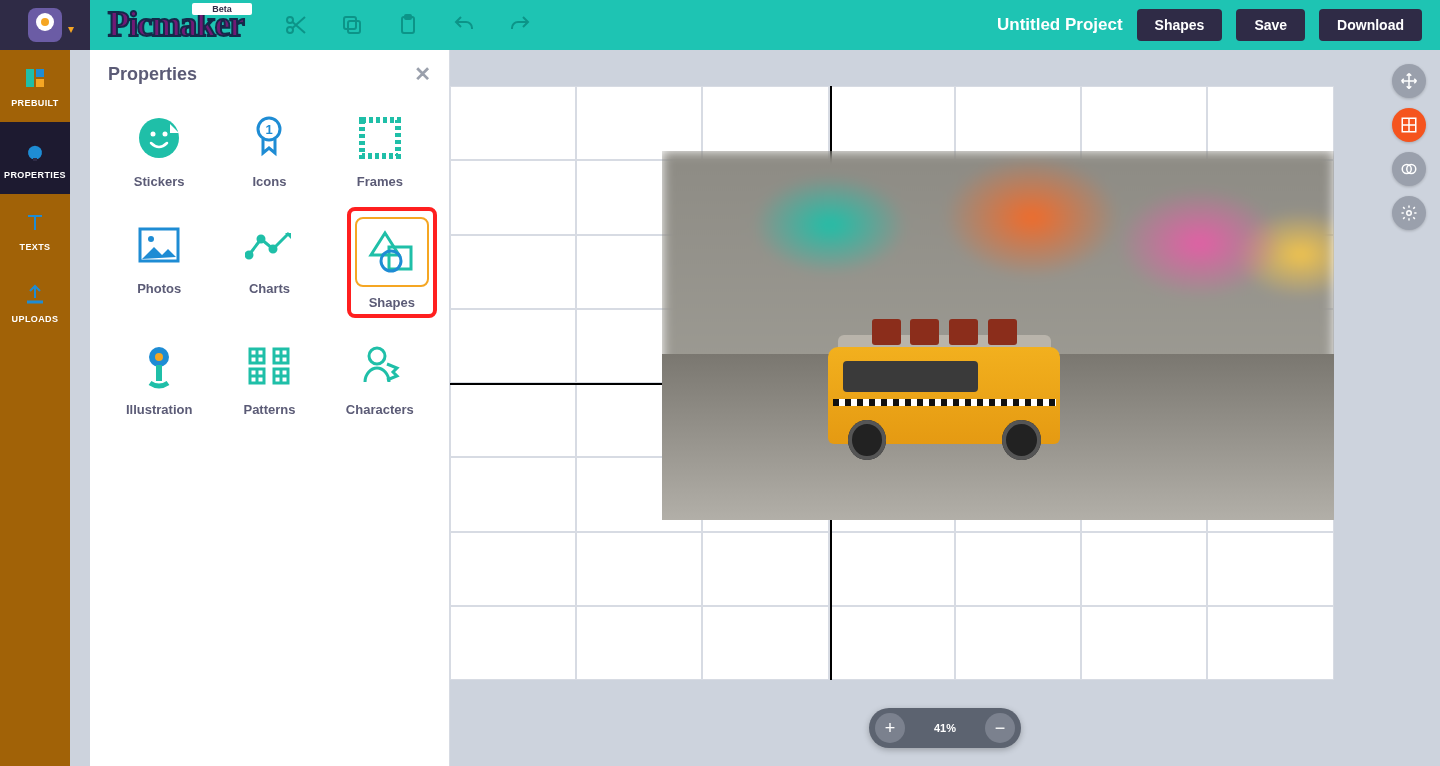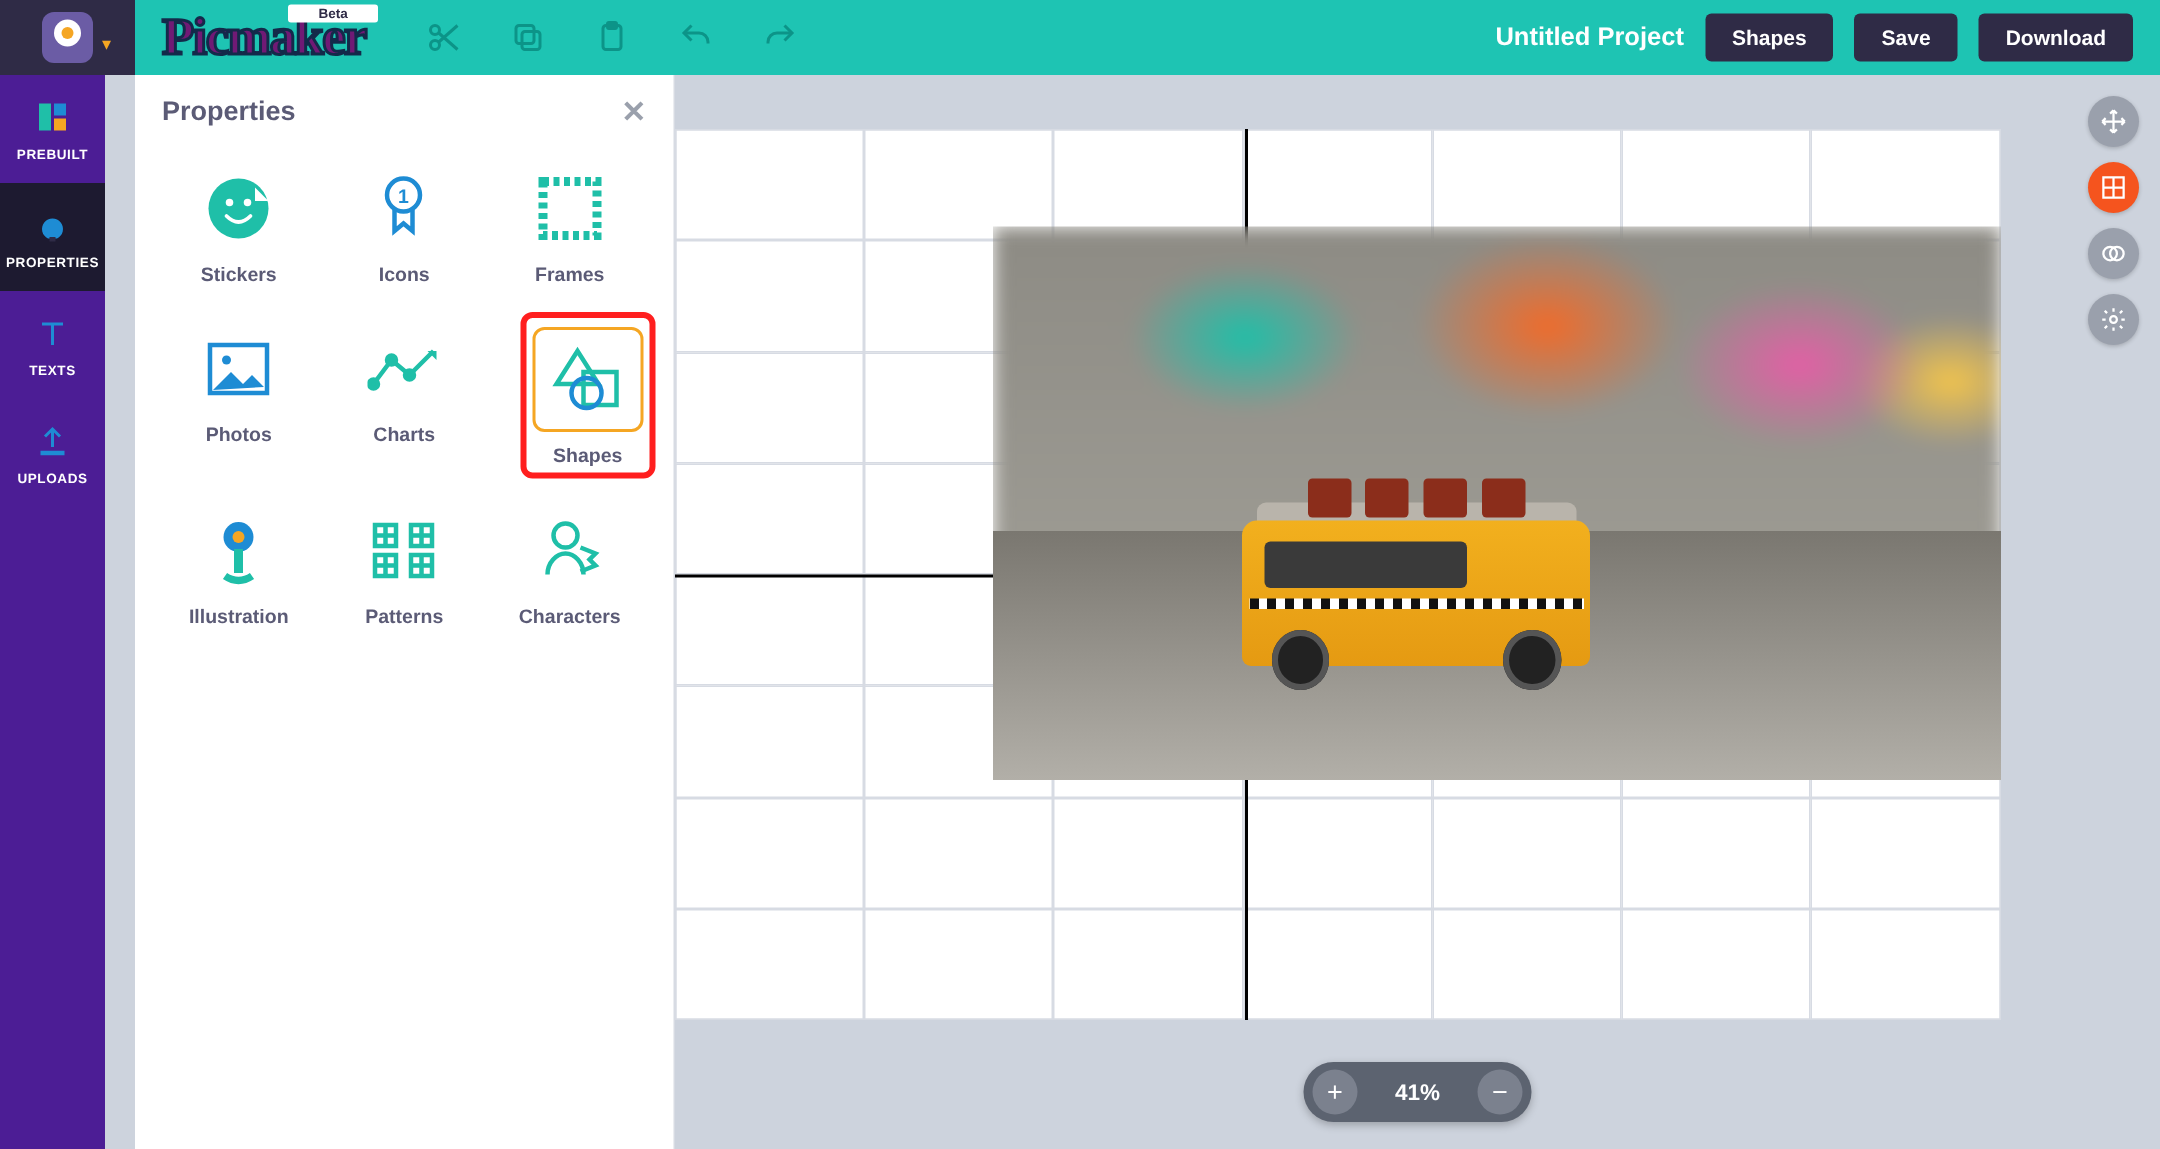--- a/index.html
+++ b/index.html
@@ -21,21 +21,21 @@
 
 .toolbar { display:flex; align-items:center; gap:28px; margin-left:38px; }
 .tb-btn { width:28px; height:28px; display:flex; align-items:center; justify-content:center; cursor:pointer; }
 .tb-btn svg { width:24px; height:24px; fill:none; stroke:#0c9488; stroke-width:2; }
 
 .header-right { margin-left:auto; display:flex; align-items:center; gap:14px; padding-right:18px;}
 .project-title { color:#fff; font-weight:bold; font-size:17px; }
 .hdr-btn { background:#2f2b46; color:#fff; font-weight:bold; font-size:14px; padding:8px 18px; border-radius:4px; cursor:pointer; }
 
 
-.leftrail { position:absolute; top:50px; left:0; width:70px; bottom:0; background:#4c1d95; }
+.leftrail { position:absolute; top:50px; left:0; width:70px; bottom:0; background:#a16207; }
 .rail-item { height:72px; display:flex; flex-direction:column; align-items:center; justify-content:center; gap:6px; cursor:pointer; }
 .rail-item.active { background:#1d1a30; }
 .rail-icon { width:28px; height:28px; display:flex; align-items:center; justify-content:center;}
 .rail-label { color:#fff; font-size:9px; font-weight:bold; letter-spacing:0.4px;}
 
 
 .panel { position:absolute; top:50px; left:90px; width:360px; bottom:0; background:#fff; border-right:1px solid #d7dbe3;}
 .panel-head { display:flex; align-items:center; padding:12px 18px 10px 18px;}
 .panel-title { color:#5b5b76; font-weight:bold; font-size:18px;}
 .panel-close { margin-left:auto; color:#9aa0ac; font-size:20px; font-weight:bold; cursor:pointer;}
@@ -77,21 +77,21 @@
 
 .rtools { position:absolute; top:14px; right:14px; display:flex; flex-direction:column; gap:10px;}
 .rtool { width:34px; height:34px; border-radius:50%; background:#6b7280; display:flex; align-items:center; justify-content:center; color:#fff; cursor:pointer; box-shadow:0 1px 3px rgba(0,0,0,.2);}
 .rtool.active { background:#f5541e; }
 .rtool.light { background:#9aa0ac; }
 .rtool svg { width:18px; height:18px; fill:none; stroke:#fff; stroke-width:2;}
 
 
 .zoom { position:absolute; left:50%; transform:translateX(-50%); bottom:18px; width:152px; height:40px; border-radius:22px; background:#5c6370; display:flex; align-items:center; justify-content:space-between; padding:0 6px; box-shadow:0 2px 6px rgba(0,0,0,.25);}
 .zoom-btn { width:30px; height:30px; border-radius:50%; background:#7b818e; color:#fff; display:flex; align-items:center; justify-content:center; font-size:18px; cursor:pointer;}
-.zoom-val { color:#fff; font-weight:bold; font-size:15px;}
+.zoom-val { color:#fff; font-weight:bold; font-size:11px;}
 </style>
 </head>
 <body>
 
 <div class="header">
   <div class="logo-box">
     <div class="logo-robot"></div>
     <span class="logo-chevron">▾</span>
   </div>
   <div class="brand">

